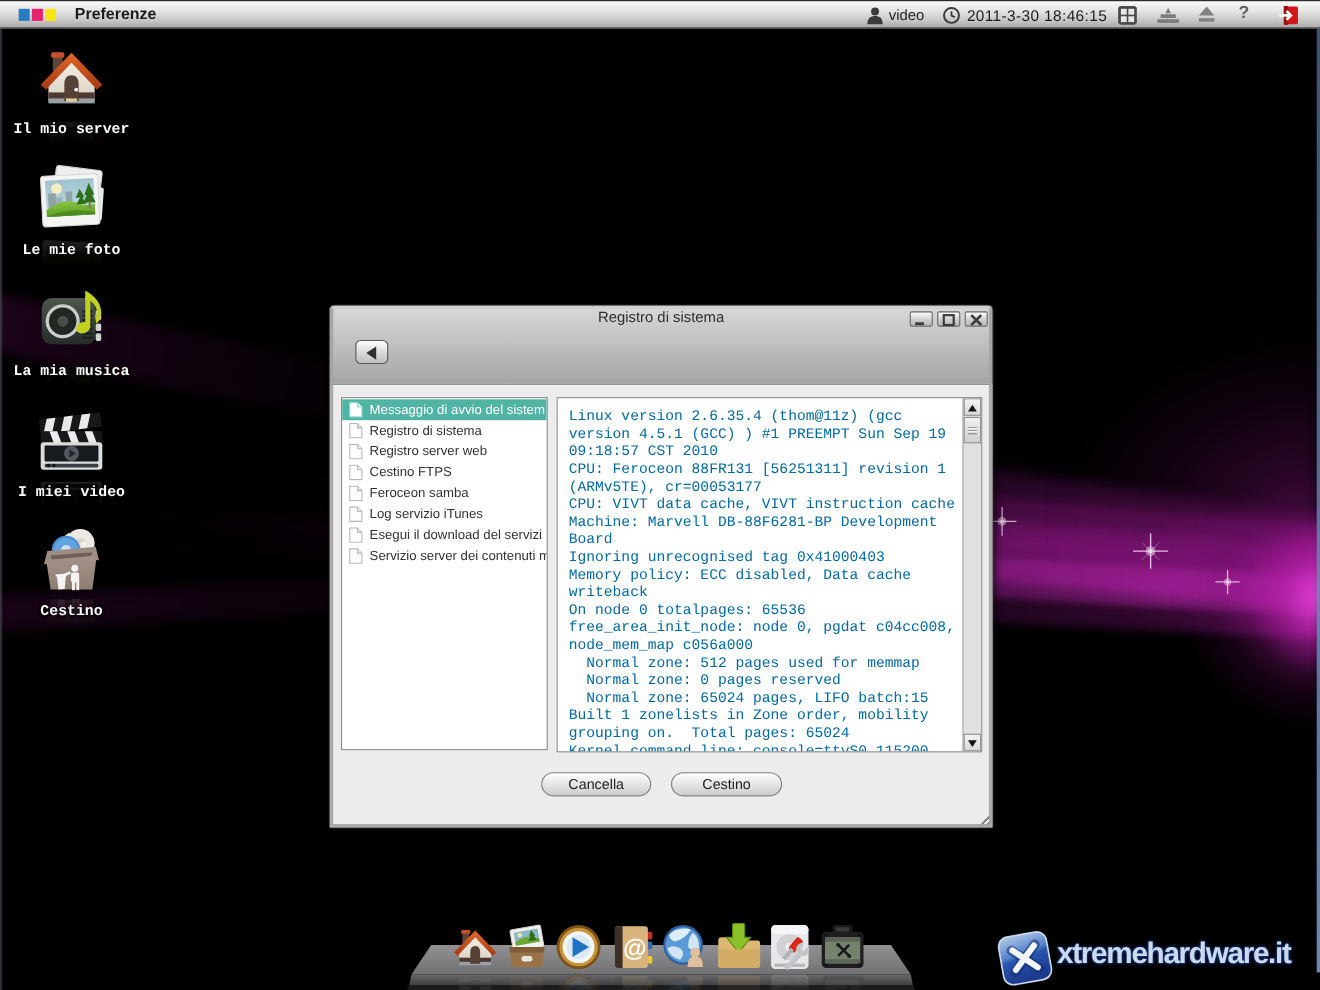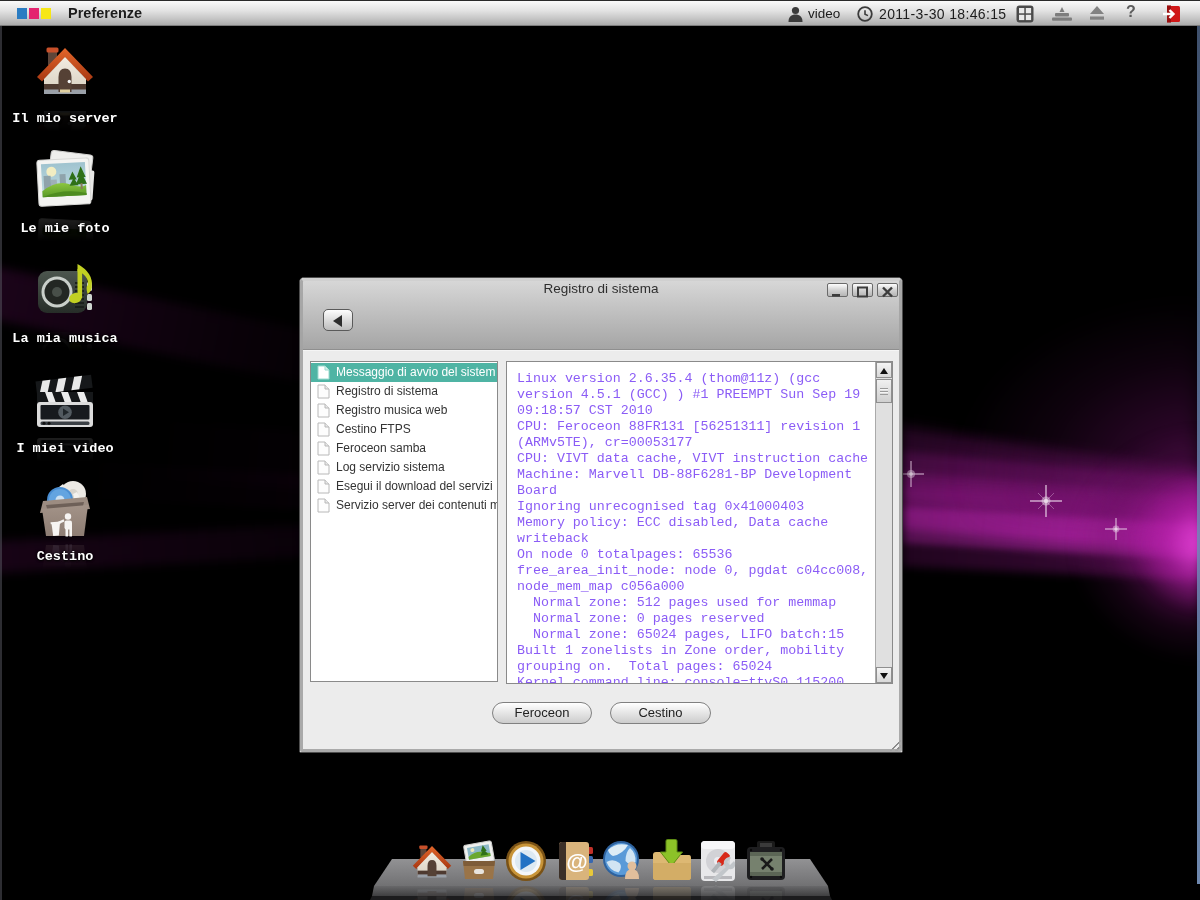--- a/index.html
+++ b/index.html
@@ -71,21 +71,21 @@
 #backbtn:after { content:""; position:absolute; left:9px; top:5px; border-right:9px solid #2e2e2e; border-top:6px solid transparent; border-bottom:6px solid transparent; }
 #winbody { position:absolute; left:0; top:72px; right:0; bottom:0; background:#ececec; border-top:1px solid #f5f5f5; }
 
 #listpanel { position:absolute; left:10px; top:10px; width:188px; height:321px; background:#fff; border:1px solid #8a8a8a; overflow:hidden; }
 .lrow { position:relative; height:19px; line-height:19px; font-size:12px; color:#333; white-space:nowrap; }
 .lrow.sel { background:#4fb4a4; color:#fff; }
 .pgico { position:absolute; left:6px; top:2px; }
 .ltxt { position:absolute; left:25px; top:0; }
 
 #textpanel { position:absolute; left:206px; top:10px; width:387px; height:323px; background:#fff; border:1px solid #8a8a8a; overflow:hidden; }
-#logtext { position:absolute; left:10px; top:9px; width:352px; font-family:"Liberation Mono",monospace; font-size:13.3px; line-height:16px; color:#8b5cf6; white-space:pre; }
+#logtext { position:absolute; left:10px; top:9px; width:352px; font-family:"Liberation Mono",monospace; font-size:13.3px; line-height:16px; color:#0369a1; white-space:pre; }
 
 #vscroll { position:absolute; right:0; top:0; width:17px; height:321px; background:#e0e0e0; border-left:1px solid #aaa; }
 .sbtn { position:absolute; left:0px; width:16px; height:16px; background:linear-gradient(#f4f4f4,#d8d8d8); border:1px solid #8f8f8f; }
 #sup { top:0; } #sdown { bottom:0; }
 #sthumb { position:absolute; left:0px; top:17px; width:16px; height:24px; background:linear-gradient(#f0f0f0,#cfcfcf); border:1px solid #8f8f8f; }
 #sthumb:after { content:""; position:absolute; left:3px; top:8px; width:8px; height:7px;
   background:repeating-linear-gradient(#9a9a9a 0 1px, #f5f5f5 1px 2px, transparent 2px 3px); }
 .arr { position:absolute; left:3px; width:0; height:0; }
 #sup .arr { top:5px; border-left:4.5px solid transparent; border-right:4.5px solid transparent; border-bottom:6px solid #111; }
 #sdown .arr { top:5px; border-left:4.5px solid transparent; border-right:4.5px solid transparent; border-top:6px solid #111; }
@@ -490,42 +490,42 @@
               <path d="M1 1 H8 L12 5 V14 H1 Z" fill="#fdfdfd" stroke="#b8b8b8" stroke-width="1"></path>
               <path d="M8 1 L8 5 L12 5" fill="#e8e8e8" stroke="#b8b8b8" stroke-width="1"></path>
             </svg>
             <span class="ltxt">Registro di sistema</span>
           </div>
         <div class="lrow">
             <svg class="pgico" width="13" height="15" viewBox="0 0 13 15">
               <path d="M1 1 H8 L12 5 V14 H1 Z" fill="#fdfdfd" stroke="#b8b8b8" stroke-width="1"></path>
               <path d="M8 1 L8 5 L12 5" fill="#e8e8e8" stroke="#b8b8b8" stroke-width="1"></path>
             </svg>
-            <span class="ltxt">Registro musica web</span>
+            <span class="ltxt">Registro server web</span>
           </div>
         <div class="lrow">
             <svg class="pgico" width="13" height="15" viewBox="0 0 13 15">
               <path d="M1 1 H8 L12 5 V14 H1 Z" fill="#fdfdfd" stroke="#b8b8b8" stroke-width="1"></path>
               <path d="M8 1 L8 5 L12 5" fill="#e8e8e8" stroke="#b8b8b8" stroke-width="1"></path>
             </svg>
             <span class="ltxt">Cestino FTPS</span>
           </div>
         <div class="lrow">
             <svg class="pgico" width="13" height="15" viewBox="0 0 13 15">
               <path d="M1 1 H8 L12 5 V14 H1 Z" fill="#fdfdfd" stroke="#b8b8b8" stroke-width="1"></path>
               <path d="M8 1 L8 5 L12 5" fill="#e8e8e8" stroke="#b8b8b8" stroke-width="1"></path>
             </svg>
             <span class="ltxt">Feroceon samba</span>
           </div>
         <div class="lrow">
             <svg class="pgico" width="13" height="15" viewBox="0 0 13 15">
               <path d="M1 1 H8 L12 5 V14 H1 Z" fill="#fdfdfd" stroke="#b8b8b8" stroke-width="1"></path>
               <path d="M8 1 L8 5 L12 5" fill="#e8e8e8" stroke="#b8b8b8" stroke-width="1"></path>
             </svg>
-            <span class="ltxt">Log servizio sistema</span>
+            <span class="ltxt">Log servizio iTunes</span>
           </div>
         <div class="lrow">
             <svg class="pgico" width="13" height="15" viewBox="0 0 13 15">
               <path d="M1 1 H8 L12 5 V14 H1 Z" fill="#fdfdfd" stroke="#b8b8b8" stroke-width="1"></path>
               <path d="M8 1 L8 5 L12 5" fill="#e8e8e8" stroke="#b8b8b8" stroke-width="1"></path>
             </svg>
             <span class="ltxt">Esegui il download del servizi</span>
           </div>
         <div class="lrow">
             <svg class="pgico" width="13" height="15" viewBox="0 0 13 15">
@@ -559,21 +559,21 @@
         <div id="vscroll">
           <div class="sbtn" id="sup">
               <div class="arr"></div>
             </div>
           <div id="sthumb"></div>
           <div class="sbtn" id="sdown">
               <div class="arr"></div>
             </div>
         </div>
       </div>
-      <div class="pillbtn" id="btnCancella">Feroceon</div>
+      <div class="pillbtn" id="btnCancella">Cancella</div>
       <div class="pillbtn" id="btnAggiorna">Cestino</div>
       <div id="resizegrip"></div>
     </div>
   </div>
 
   <div id="dock">
     <svg width="1200" height="70" style="position:absolute;left:0;top:0">
       <defs>
         <linearGradient id="shelfg" x1="0" y1="0" x2="0" y2="1">
             <stop offset="0" stop-color="#929294"></stop>
@@ -765,13 +765,31 @@
         <g fill="#0c0c0c">
               <circle cx="7" cy="11" r="1.2"></circle>
               <circle cx="37" cy="11" r="1.2"></circle>
               <circle cx="7" cy="38" r="1.2"></circle>
               <circle cx="37" cy="38" r="1.2"></circle>
             </g>
       </svg></div>
     </div>
   </div>
 
+  <div id="logo">
+    <svg width="60" height="60" style="position:absolute;left:8px;top:4px" viewBox="0 0 60 60">
+      <defs>
+        <linearGradient id="xbg" x1="0" y1="0" x2="0.2" y2="1">
+            <stop offset="0" stop-color="#b9cee9"></stop>
+            <stop offset="0.45" stop-color="#5583cc"></stop>
+            <stop offset="0.55" stop-color="#2a55ae"></stop>
+            <stop offset="1" stop-color="#1b3a8c"></stop>
+          </linearGradient>
+      </defs>
+      <g transform="rotate(-10 30 30)">
+        <rect x="7" y="7" width="44" height="44" rx="9" fill="url(#xbg)" stroke="#cdd8ea" stroke-width="1.5"></rect>
+        <path d="M18 20 L40 40 M40 18 L18 40" stroke="#0e2a6e" stroke-width="9" stroke-linecap="round" fill="none" opacity="0.5"></path>
+        <path d="M19 20 L39 39 M39 19 L19 38" stroke="#f2f6fa" stroke-width="5.5" stroke-linecap="round" fill="none"></path>
+      </g>
+    </svg>
+    <div id="logotext">xtremehardware.it</div>
+  </div>
 </div>
 
 </body></html>

